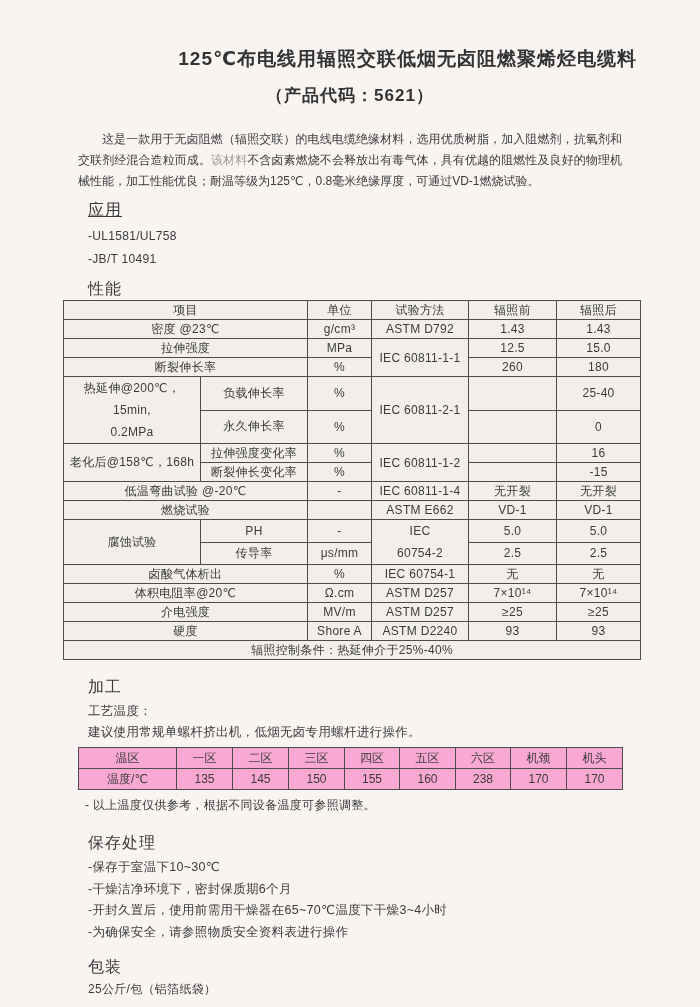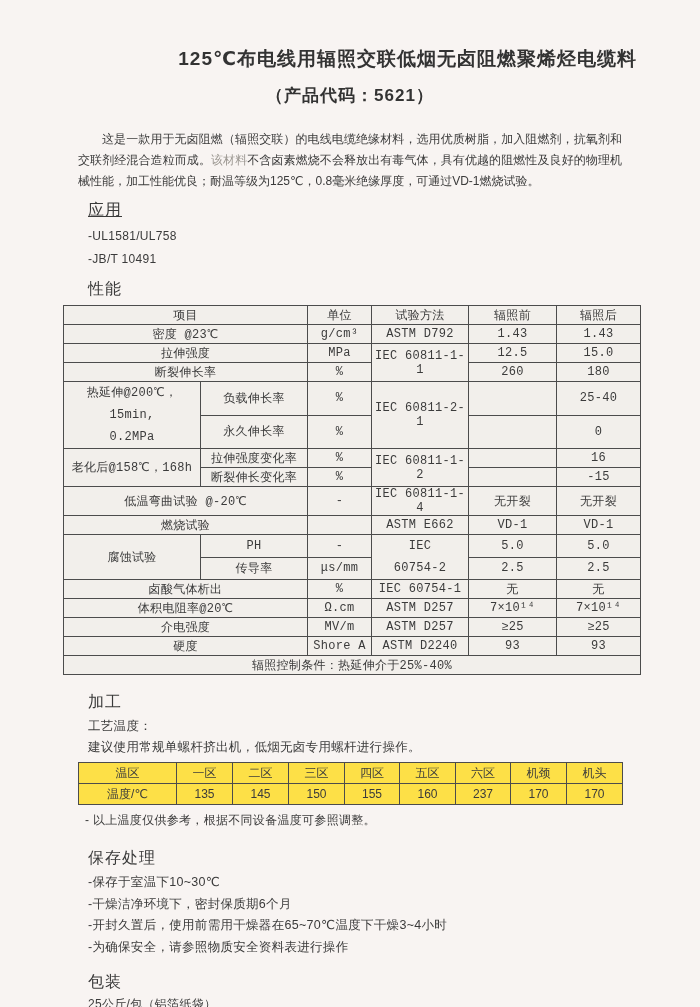--- a/index.html
+++ b/index.html
@@ -70,23 +70,21 @@
   .bodyline {
     font-size: 12.5px;
     line-height: 21px;
     padding-left: 25px;
     letter-spacing: 0.3px;
   }
   .proc-lines { margin-top: 3px; }
   table.perf {
     border-collapse: collapse;
     width: 100%;
-    margin-top: 5px;
     table-layout: fixed;
-    font-family: Liberation Mono, monospace;
   }
   table.perf td, table.perf th {
     border: 1px solid #4c4c4c;
     background: #f2efeb;
     text-align: center;
     vertical-align: middle;
     font-size: 12px;
     font-weight: normal;
     height: 18px;
     padding: 0 2px;
@@ -95,21 +93,21 @@
   }
   .preline { white-space: pre-line; line-height: 22px; }
   table.proc {
     border-collapse: collapse;
     width: 544px;
     margin: 4px 0 0 15px;
     table-layout: fixed;
   }
   table.proc td, table.proc th {
     border: 1px solid #4c4c4c;
-    background: #fde047;
+    background: #f9a8d4;
     text-align: center;
     vertical-align: middle;
     font-size: 12px;
     font-weight: normal;
     height: 20px;
     padding: 0 2px;
   }
   .note {
     font-size: 12px;
     line-height: 16px;
@@ -296,21 +294,21 @@
       <th>机颈</th>
       <th>机头</th>
     </tr>
     <tr>
       <td>温度/℃</td>
       <td>135</td>
       <td>145</td>
       <td>150</td>
       <td>155</td>
       <td>160</td>
-      <td>237</td>
+      <td>238</td>
       <td>170</td>
       <td>170</td>
     </tr>
   </tbody>
     </table>
   <div class="note">- 以上温度仅供参考，根据不同设备温度可参照调整。</div>
 
   <h3 class="sec-heading h-stor">保存处理</h3>
   <div class="stor-lines">
     <div class="bullet">-保存于室温下10~30℃</div>

